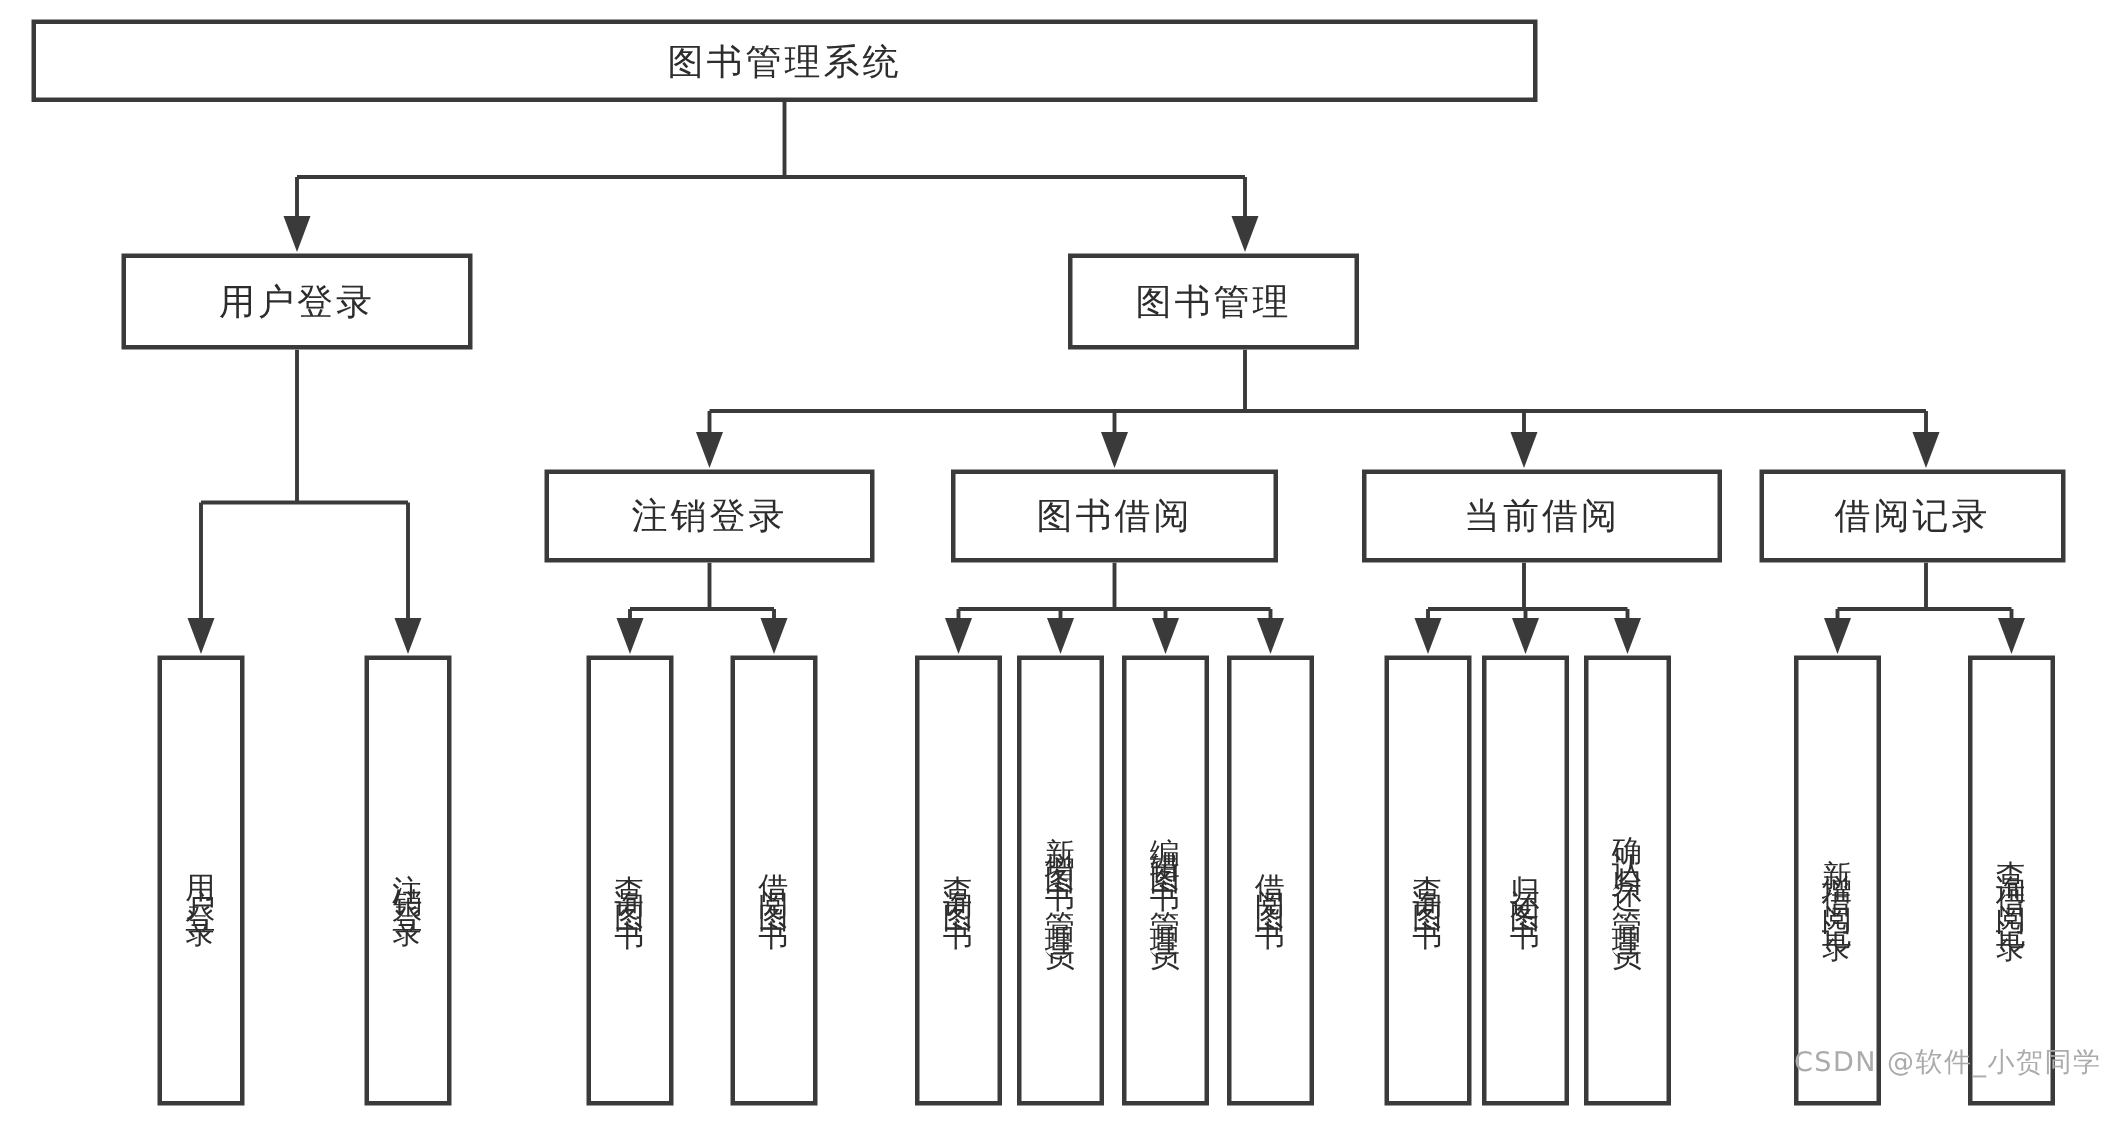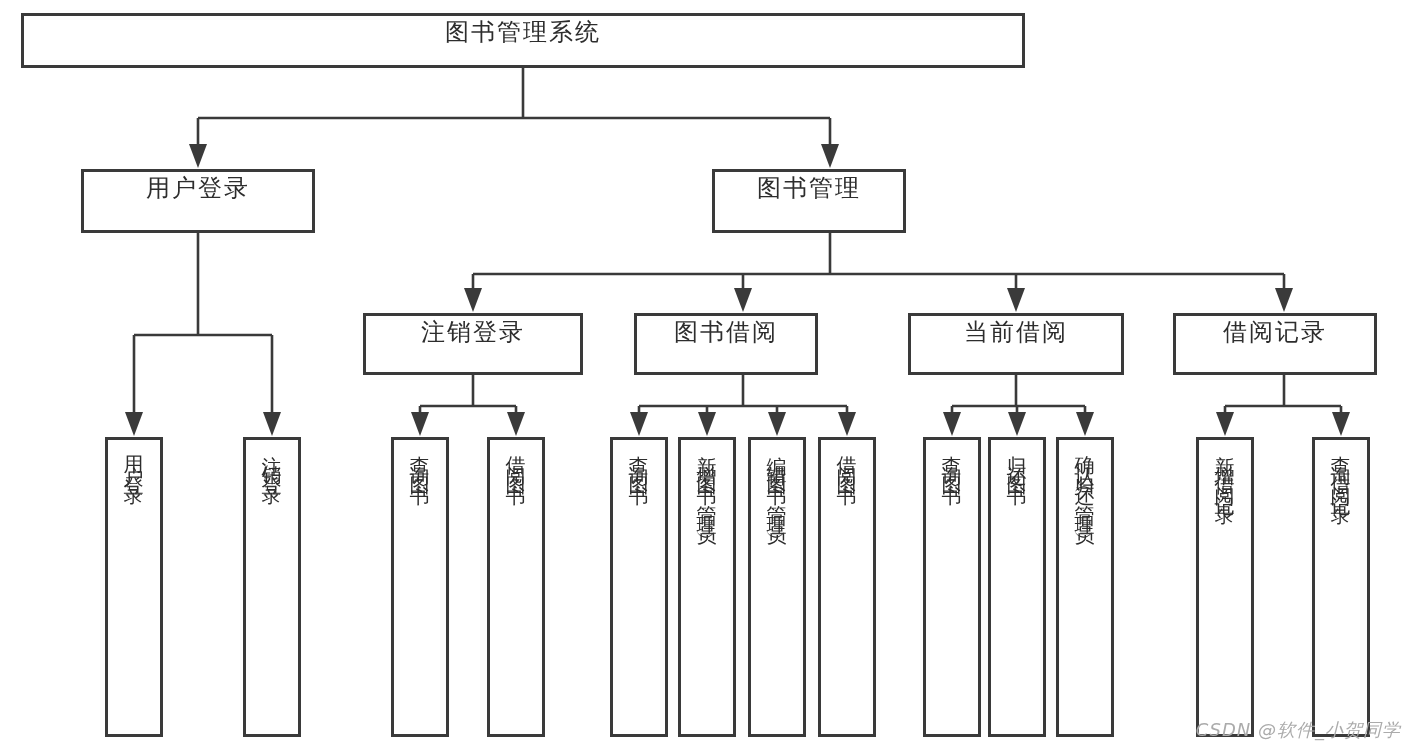--- a/index.html
+++ b/index.html
@@ -23,46 +23,46 @@
   svg.connectors polygon {
     fill: var(--line, #3a3a3a);
     stroke: none;
   }
   .box {
     position: absolute;
     box-sizing: border-box;
     border: 3px solid var(--line, #3a3a3a);
     background: #ffffff;
     display: flex;
+    align-items: center;
     justify-content: center;
     color: var(--text, #2d2d2d);
   }
   .box.h {
     font-size: 24px;
     letter-spacing: 2px;
     white-space: nowrap;
   }
   .box.v .vtext {
     writing-mode: vertical-rl;
     text-orientation: mixed;
     font-size: 20px;
     line-height: 1;
     letter-spacing: 10px;
     white-space: nowrap;
   }
   .watermark {
     position: absolute;
-    top: 718px;
+    top: 696px;
     right: 4px;
     font-size: 18px;
     letter-spacing: 1px;
     color: var(--wm, #ababab);
     z-index: 3;
     white-space: nowrap;
-    font-style: italic;
   }
 </style>
 </head>
 <body>
 
 <div class="canvas">
 
   <svg class="connectors" viewBox="0 0 1405 747" xmlns="http://www.w3.org/2000/svg" aria-hidden="true">
 
     <line x1="523" y1="68" x2="523" y2="118"></line>
@@ -133,24 +133,24 @@
   <div class="box h" style="left:81px;top:169px;width:234px;height:64px">
     <span>用户登录</span>
   </div>
   <div class="box h" style="left:712px;top:169px;width:194px;height:64px">
     <span>图书管理</span>
   </div>
 
   <div class="box h" style="left:363px;top:313px;width:220px;height:62px">
     <span>注销登录</span>
   </div>
-  <div class="box h" style="left:634px;top:313px;width:184px;height:62px">
+  <div class="box h" style="left:634px;top:313px;width:218px;height:62px">
     <span>图书借阅</span>
   </div>
-  <div class="box h" style="left:908px;top:313px;width:216px;height:62px">
+  <div class="box h" style="left:908px;top:313px;width:240px;height:62px">
     <span>当前借阅</span>
   </div>
   <div class="box h" style="left:1173px;top:313px;width:204px;height:62px">
     <span>借阅记录</span>
   </div>
 
   <div class="box v" style="left:105px;top:437px;width:58px;height:300px">
     <span class="vtext">用户登录</span>
   </div>
   <div class="box v" style="left:243px;top:437px;width:58px;height:300px">

